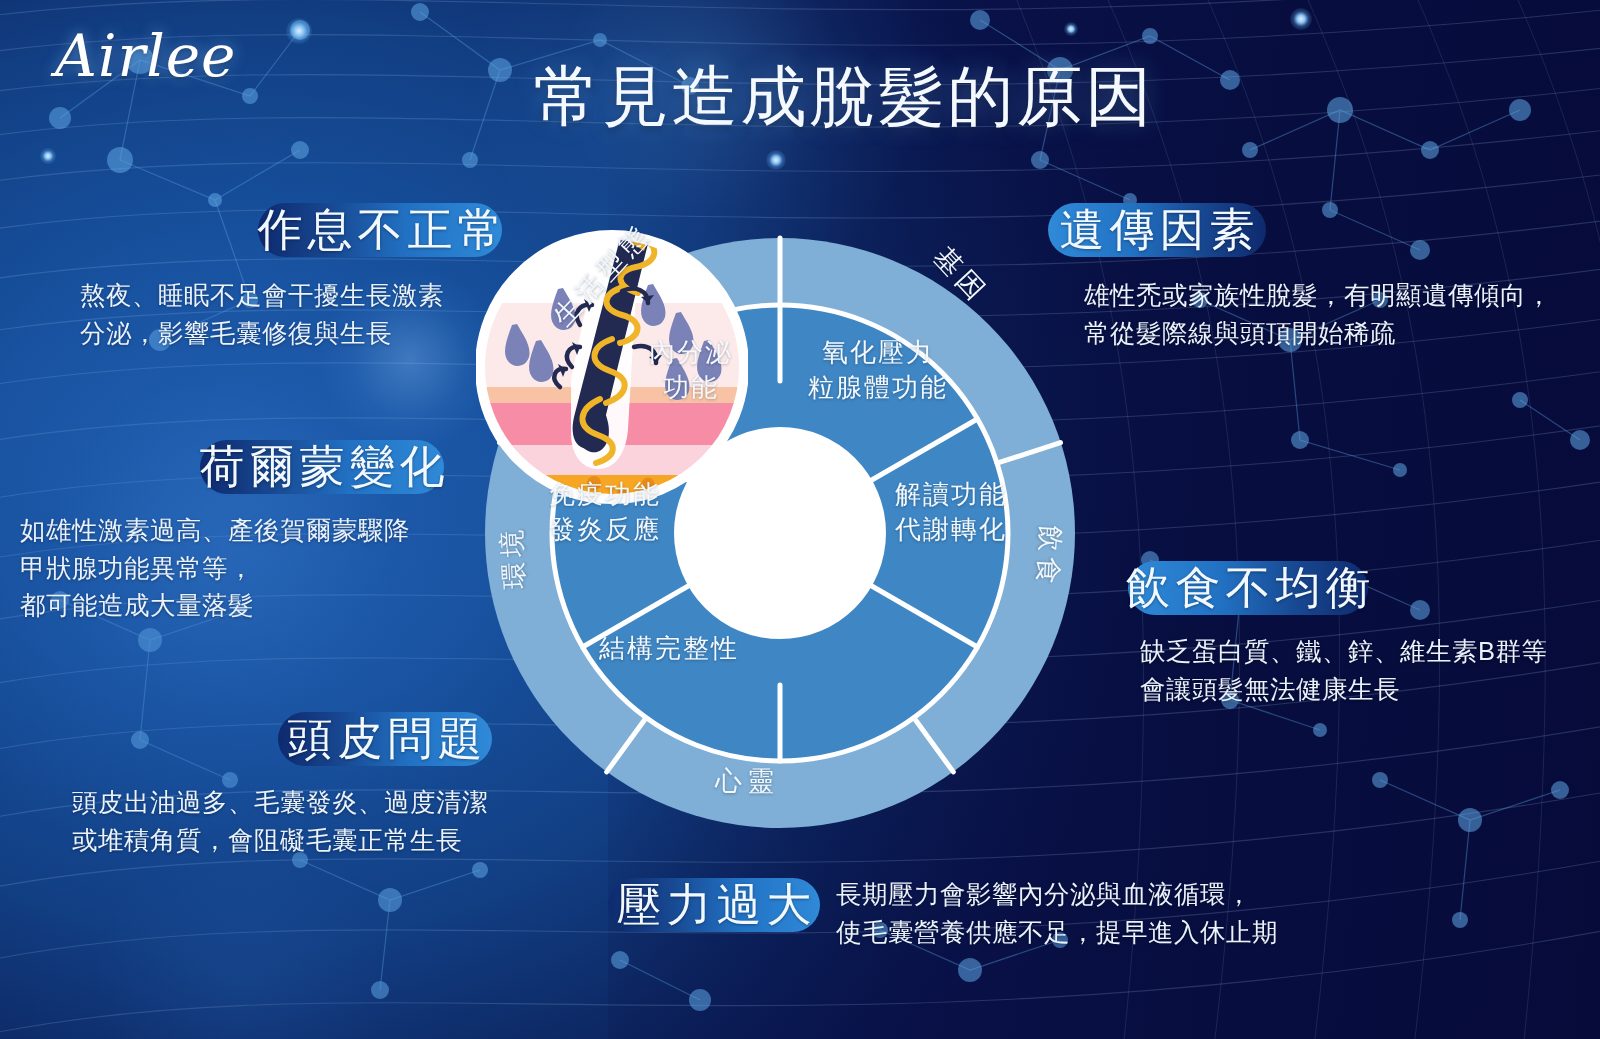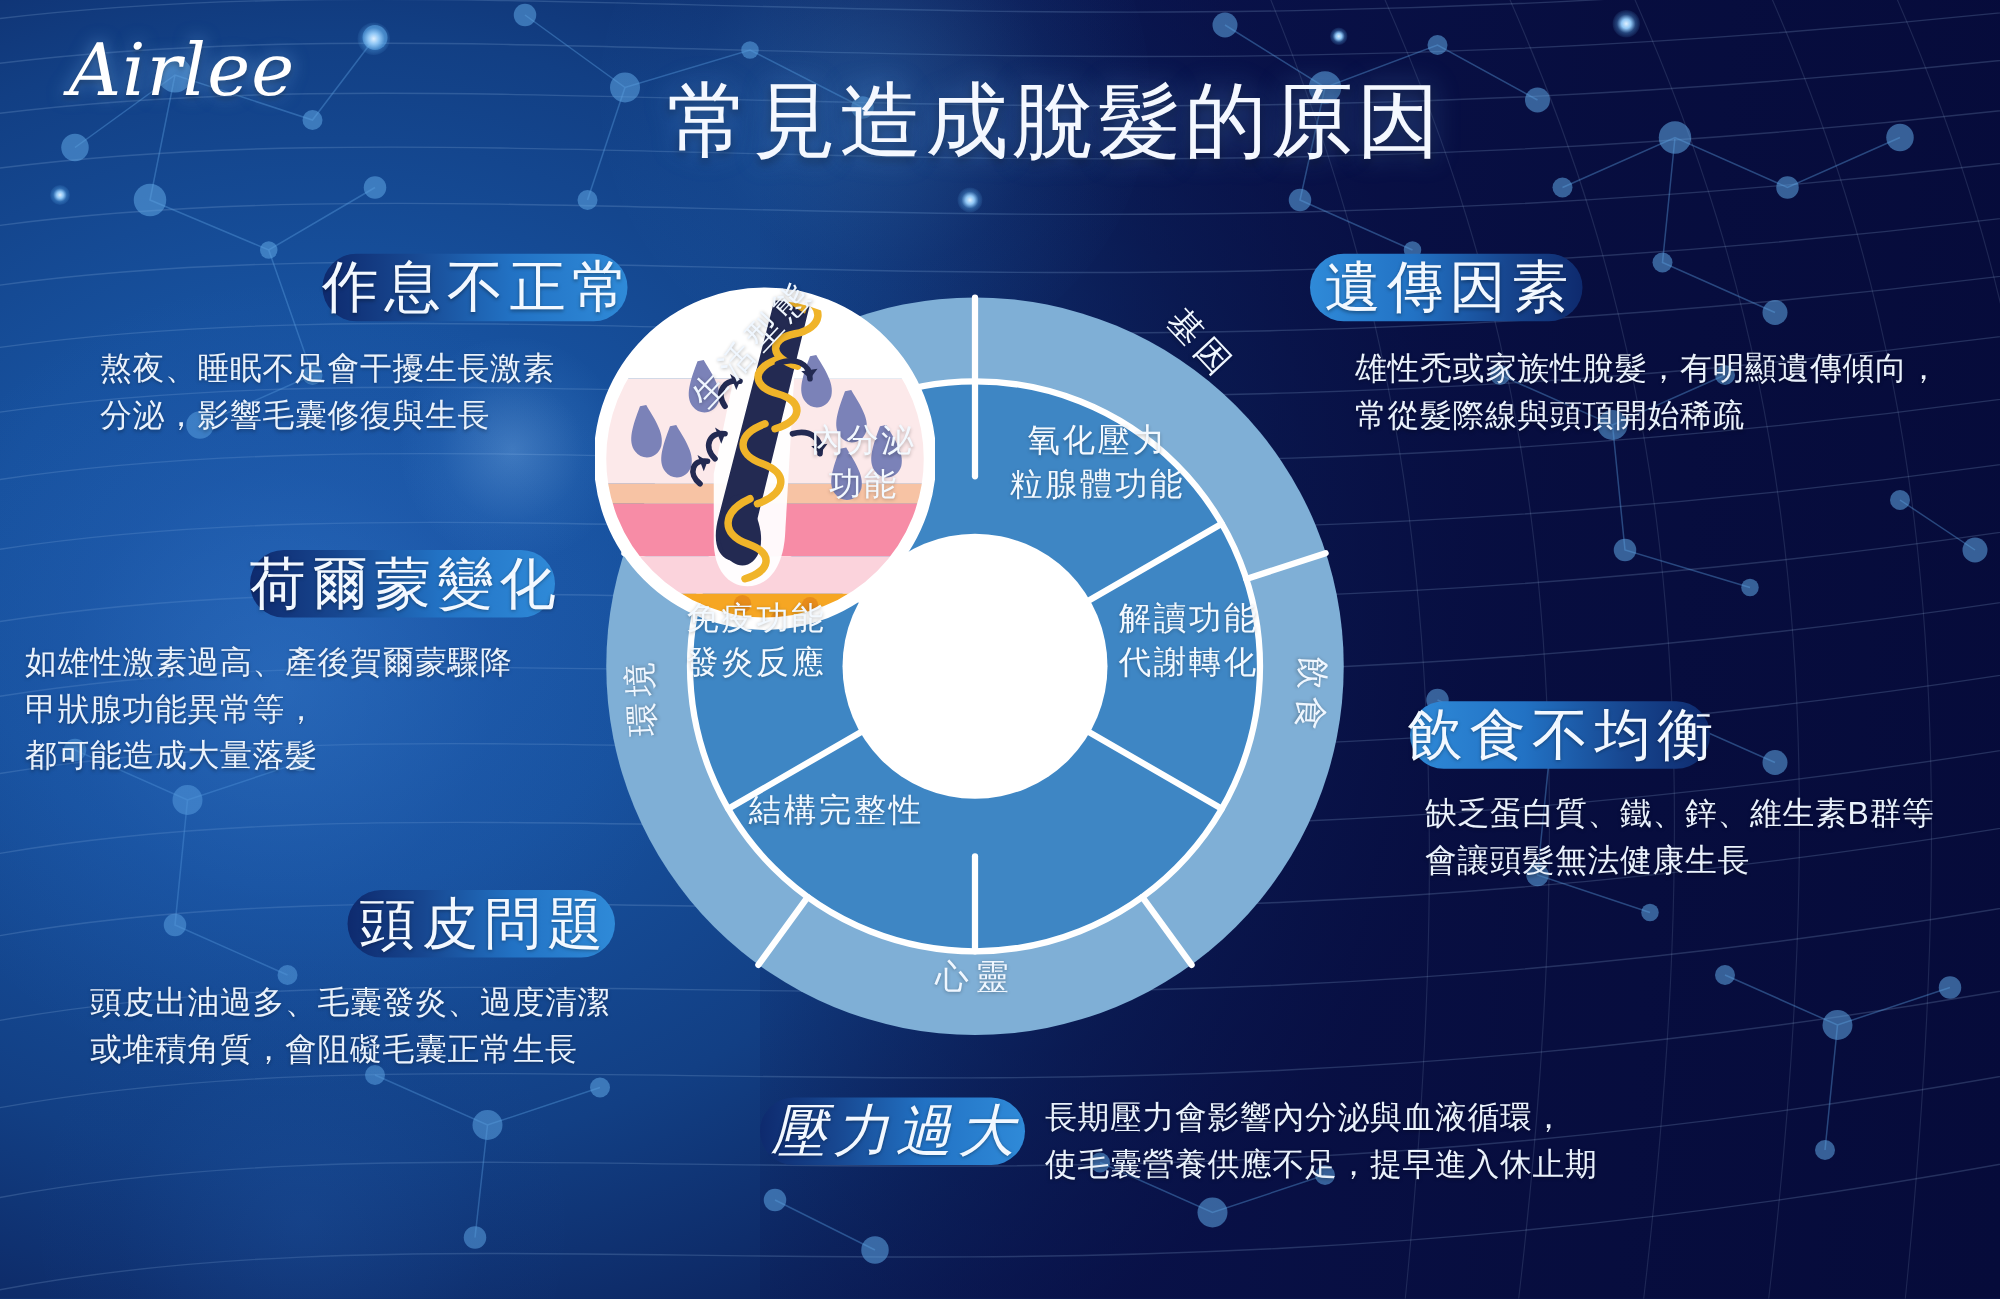--- a/index.html
+++ b/index.html
@@ -249,21 +249,21 @@
 或堆積角質，會阻礙毛囊正常生長</div>
 
 <div class="pill right" style="left:1048px;top:203px;width:218px;">遺傳因素</div>
 <div class="desc ta-l" style="left:1084px;top:277px;width:500px;">雄性禿或家族性脫髮，有明顯遺傳傾向，
 常從髮際線與頭頂開始稀疏</div>
 
 <div class="pill right" style="left:1128px;top:561px;width:240px;">飲食不均衡</div>
 <div class="desc ta-l" style="left:1140px;top:633px;width:450px;">缺乏蛋白質、鐵、鋅、維生素B群等
 會讓頭髮無法健康生長</div>
 
-<div class="pill left" style="left:608px;top:878px;width:212px;font-style:italic;">壓力過大</div>
+<div class="pill left" style="left:608px;top:878px;width:212px;">壓力過大</div>
 <div class="desc ta-l" style="left:836px;top:876px;width:520px;">長期壓力會影響內分泌與血液循環，
 使毛囊營養供應不足，提早進入休止期</div>
 
 <div id="wheel">
   <svg viewBox="0 0 608 608">
 
     <circle cx="304" cy="304" r="295" fill="#7fafd6"></circle>
 
     <circle cx="304" cy="304" r="228" fill="#3e86c4"></circle>
 
@@ -360,21 +360,21 @@
         <polygon points="90,140 82,135 87,148"></polygon>
       </g>
     </g>
 
     <circle cx="136" cy="138" r="132" fill="none" stroke="#ffffff" stroke-width="10"></circle>
   </svg>
 
   <div class="ring-lbl" style="left:31px;top:16px;width:190px;height:60px;line-height:60px;text-align:center;transform:rotate(-47deg);">生活型態</div>
   <div class="ring-lbl" style="left:390px;top:16px;width:190px;height:60px;line-height:60px;text-align:center;transform:rotate(47deg);">基因</div>
   <div class="ring-lbl" style="left:508px;top:302px;width:130px;height:52px;line-height:52px;text-align:center;transform:rotate(93deg);">飲食</div>
-  <div class="ring-lbl" style="left:239px;top:526px;width:130px;height:52px;line-height:52px;text-align:center;">心靈</div>
+  <div class="ring-lbl" style="left:239px;top:526px;width:130px;height:52px;line-height:52px;">心靈</div>
   <div class="ring-lbl" style="left:-28px;top:302px;width:130px;height:52px;line-height:52px;text-align:center;transform:rotate(-93deg);">環境</div>
 
   <div class="seg-lbl" style="left:140px;top:106px;width:150px;">內分泌
 功能</div>
   <div class="seg-lbl" style="left:312px;top:106px;width:180px;">氧化壓力
 粒腺體功能</div>
   <div class="seg-lbl" style="left:395px;top:248px;width:160px;">解讀功能
 代謝轉化</div>
   <div class="seg-lbl" style="left:98px;top:402px;width:190px;">結構完整性</div>
   <div class="seg-lbl" style="left:48px;top:248px;width:162px;">免疫功能

